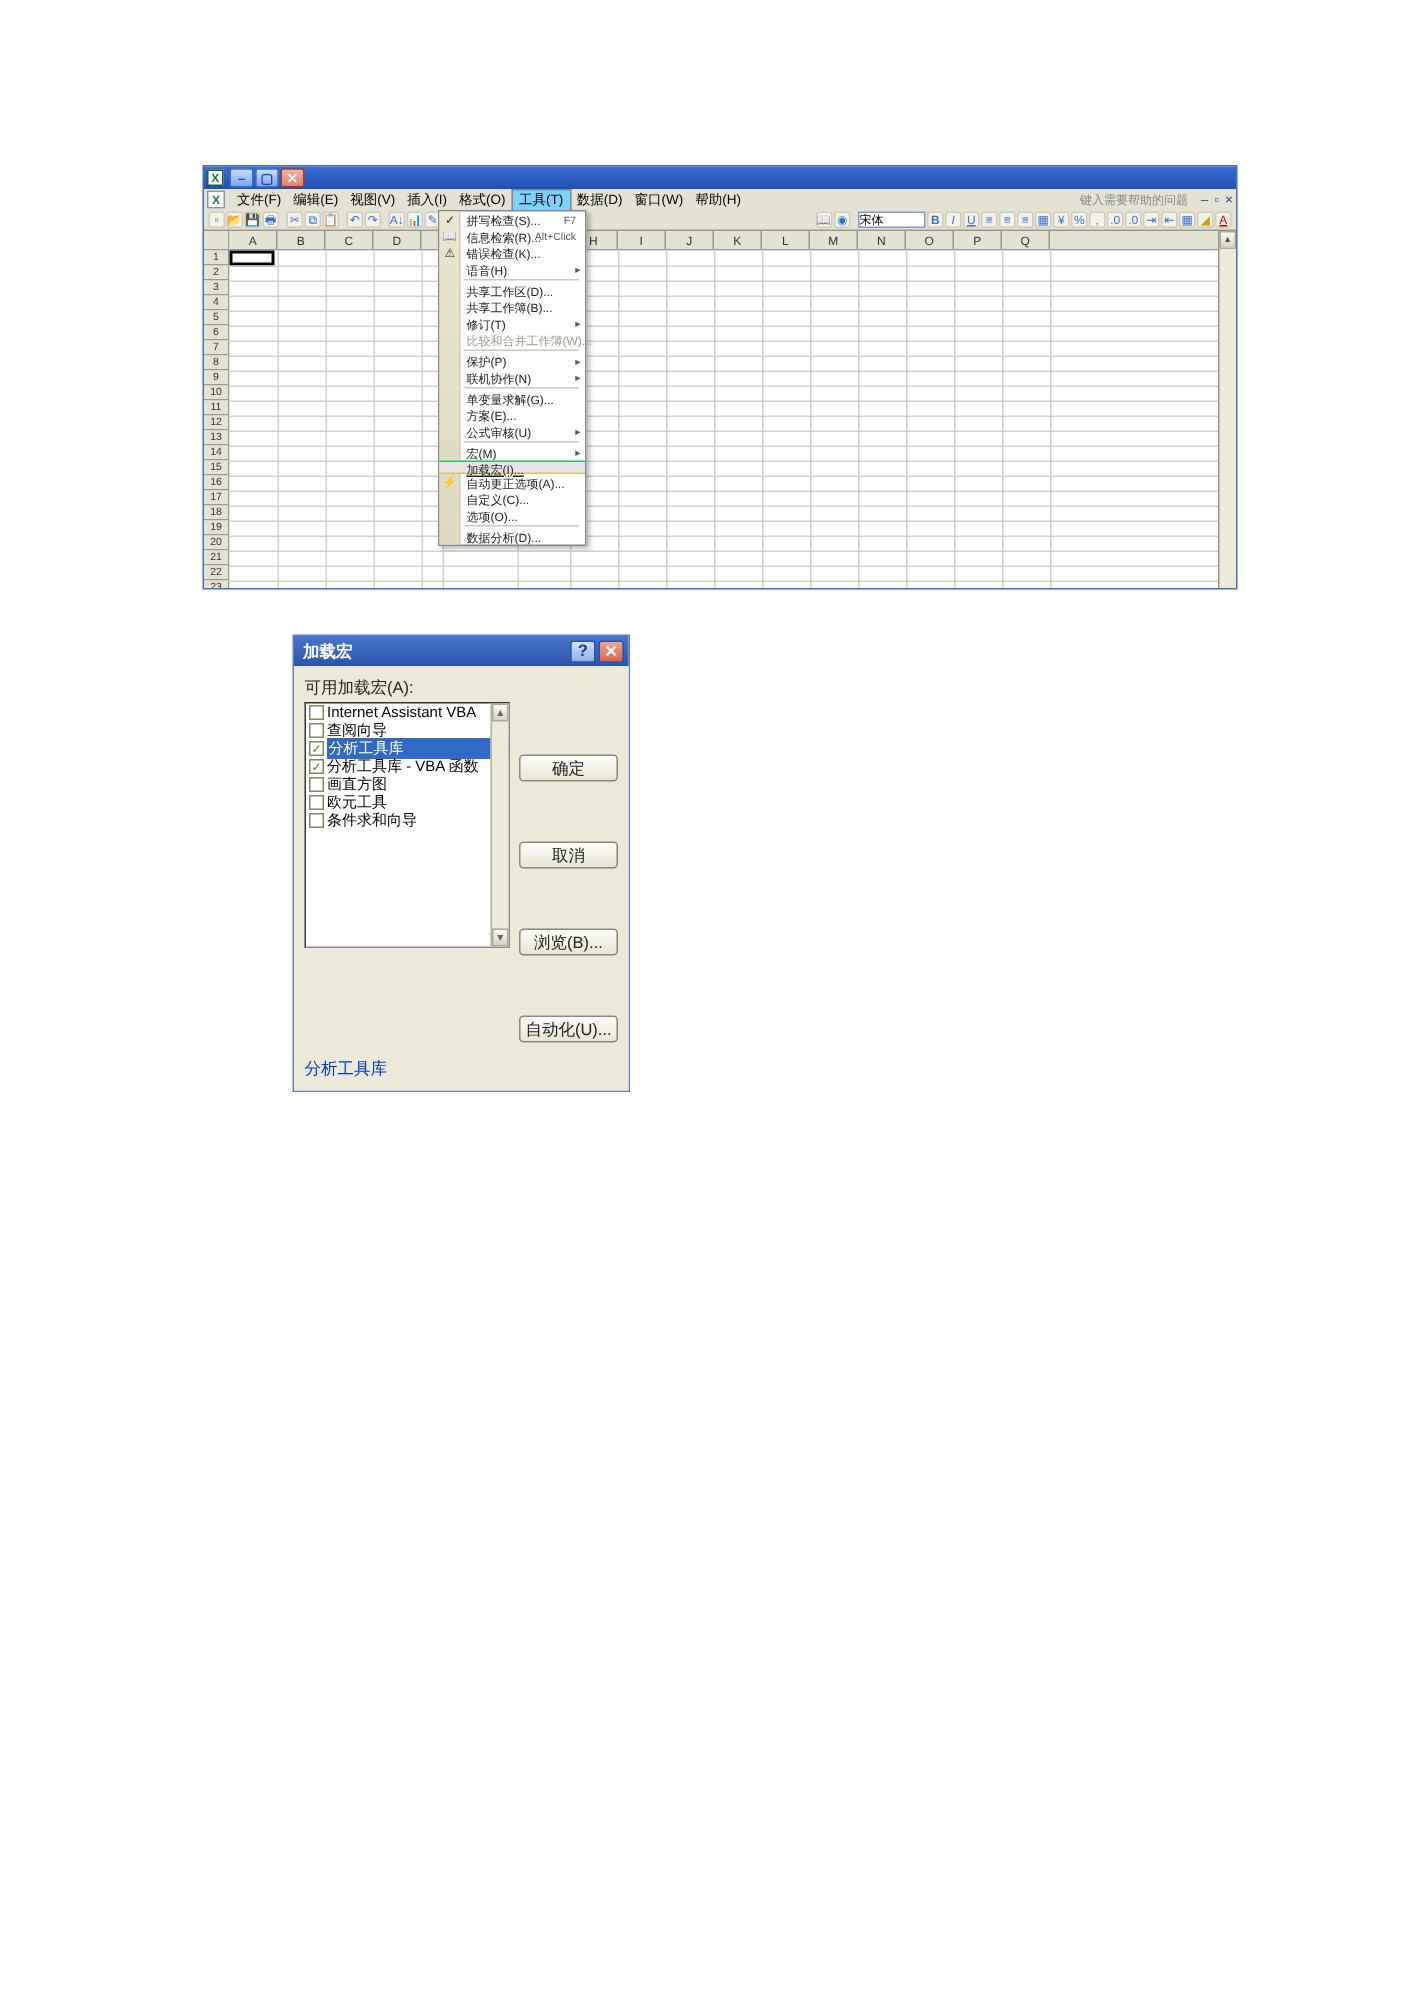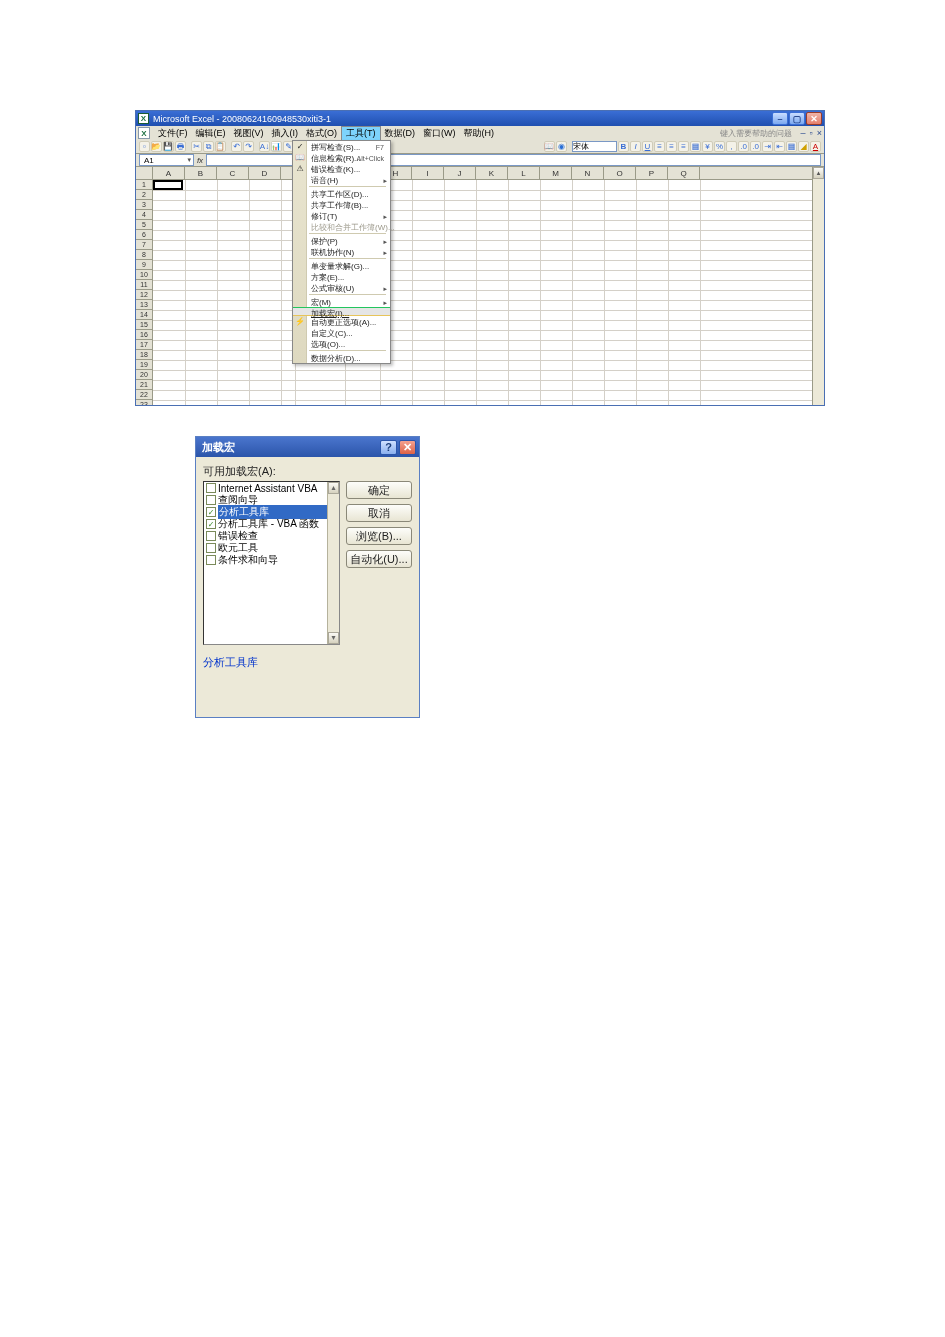--- a/index.html
+++ b/index.html
@@ -375,20 +375,21 @@
   }
   .dlg-button {
     width: 66px;
     height: 18px;
     background: linear-gradient(#fdfdfa,#e8e5d3);
     border: 1px solid #8a8878;
     border-radius: 3px;
     font-size: 11px;
     display: flex; align-items: center; justify-content: center;
     color: #222;
+    margin-top: 35px;
   }
   .desc-label {
     color: #0033cc;
     font-size: 11px;
     margin-top: 10px;
   }
   .desc-text {
     font-size: 11px;
     color: #222;
     padding: 4px 0 0 18px;
@@ -398,21 +399,20 @@
 </head>
 <body>
 
 <div class="page">
 
 
   <div class="excel-window">
 
     <div class="titlebar">
       <div class="app-icon">X</div>
-      <div class="title-text">Microsoft Excel - 20080624160948530xiti3-1</div>
       <div class="win-controls">
         <div class="win-btn min">–</div>
         <div class="win-btn max">▢</div>
         <div class="win-btn">✕</div>
       </div>
     </div>
 
     <div style="position:relative">
       <div class="menubar">
         <div class="menu-app-icon">X</div>
@@ -478,28 +478,20 @@
           <div class="tb-icon">⇥</div>
           <div class="tb-icon">⇤</div>
           <div class="tb-icon">▦</div>
           <div class="tb-icon" style="color:#d0a000">◢</div>
           <div class="tb-icon" style="color:#cc0000">
               <u>A</u>
             </div>
         </div>
       </div>
 
-      <div class="namebox-row">
-        <div class="namebox">
-          <span>A1</span>
-          <span class="dd">▾</span>
-        </div>
-        <div class="fx-label">fx</div>
-        <div class="formula-bar"></div>
-      </div>
 
       <div class="sheet-area">
         <div class="row-headers">
           <div class="corner"></div>
           <div id="row-h-container">
               <div class="row-h">1</div>
               <div class="row-h">2</div>
               <div class="row-h">3</div>
               <div class="row-h">4</div>
               <div class="row-h">5</div>
@@ -643,21 +635,21 @@
             <div class="lb-item sel">
               <span class="lb-check">✓</span>
               <span class="lb-text">分析工具库</span>
             </div>
             <div class="lb-item">
               <span class="lb-check">✓</span>
               <span class="lb-text">分析工具库 - VBA 函数</span>
             </div>
             <div class="lb-item">
               <span class="lb-check"></span>
-              <span class="lb-text">错误检查</span>
+              <span class="lb-text">画直方图</span>
             </div>
             <div class="lb-item">
               <span class="lb-check"></span>
               <span class="lb-text">欧元工具</span>
             </div>
             <div class="lb-item">
               <span class="lb-check"></span>
               <span class="lb-text">条件求和向导</span>
             </div>
             <div class="lb-scroll">

